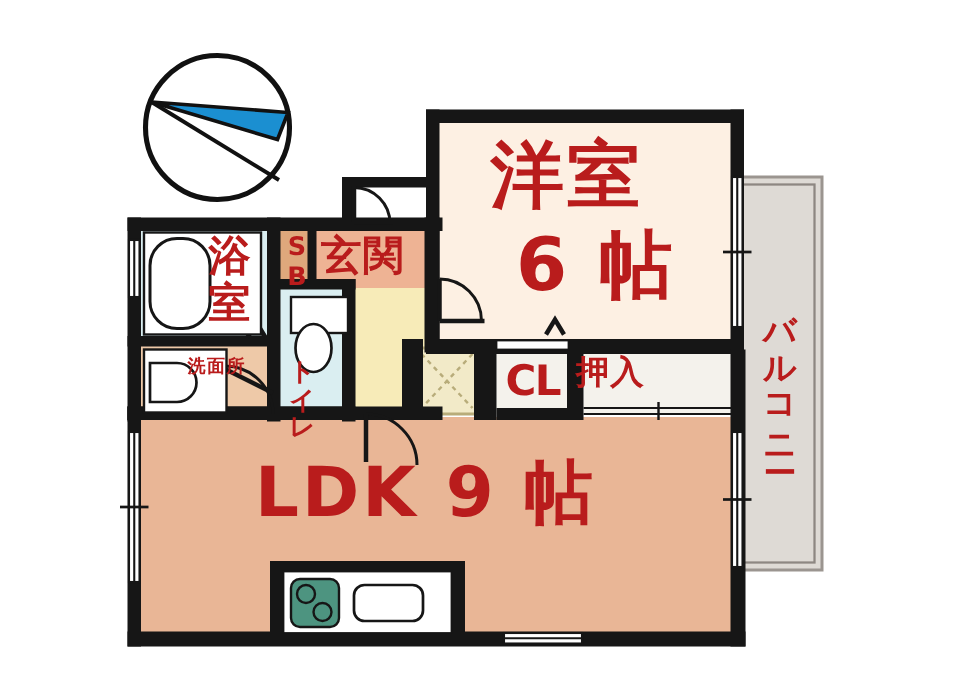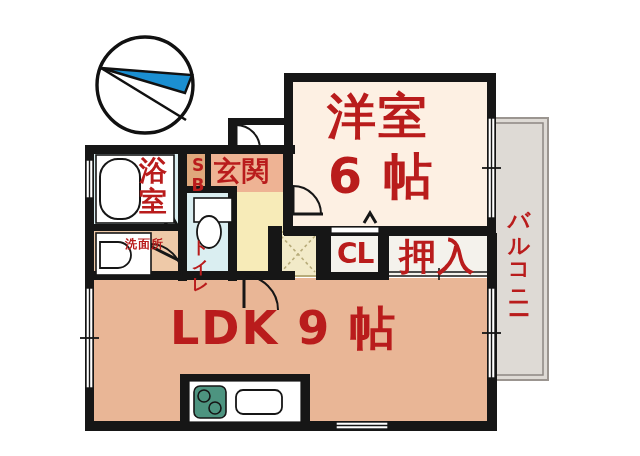--- a/index.html
+++ b/index.html
@@ -164,32 +164,32 @@
 
   <g>
     <circle cx="145" cy="85" r="48" fill="#ffffff" stroke="#111111" stroke-width="3.4"></circle>
     <polygon points="101,68 192,75 185,93" fill="#1b8fd1" stroke="#111111" stroke-width="2.4"></polygon>
     <line x1="101" y1="68" x2="186" y2="120" stroke="#111111" stroke-width="2.6"></line>
   </g>
 </svg>
 
 <div class="lbl" style="left:327px;top:92px;font-size:49px;letter-spacing:2px;">洋室</div>
 
-<div class="lbl" style="left:328px;top:152px;font-size:49px;letter-spacing:2px;">6 帖</div>
+<div class="lbl" style="left:344px;top:152px;font-size:49px;letter-spacing:2px;">6 帖</div>
 
 <div class="lbl" style="left:170px;top:305px;font-size:46px;letter-spacing:2px;">LDK 9 帖</div>
 
 <div class="lbl" style="left:139px;top:157px;font-size:28px;">浴</div>
 <div class="lbl" style="left:139px;top:188px;font-size:28px;">室</div>
 
 <div class="lbl" style="left:125px;top:238px;font-size:12px;letter-spacing:1px;">洗面所</div>
 
 <div class="lbl vlbl" style="left:192px;top:228px;font-size:17px;">トイレ</div>
 
 <div class="lbl" style="left:214px;top:157px;font-size:27px;letter-spacing:1px;">玄関</div>
 
 <div class="lbl vlbl" style="left:189px;top:155px;font-size:17px;">SB</div>
 
 <div class="lbl" style="left:337px;top:240px;font-size:28px;letter-spacing:-1px;">CL</div>
 
-<div class="lbl" style="left:399px;top:238px;font-size:37px;letter-spacing:1px;">押入</div>
+<div class="lbl" style="left:384px;top:238px;font-size:22px;letter-spacing:1px;">押入</div>
 
 <div class="lbl vlbl" style="left:508px;top:195px;font-size:22px;letter-spacing:2px;">バルコニー</div>
 
 </body></html>

